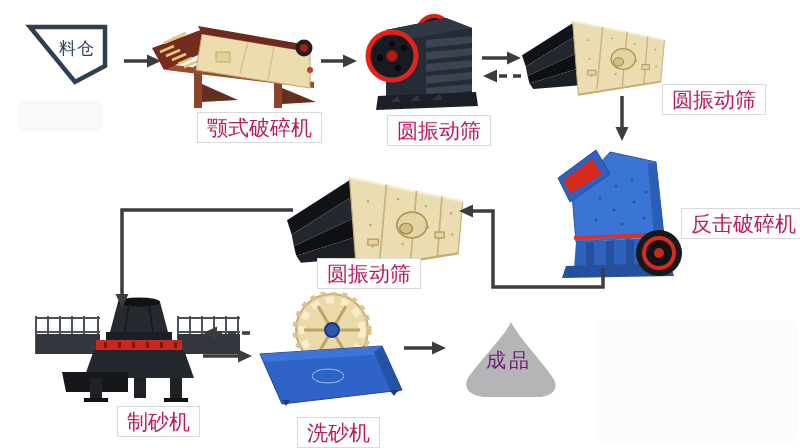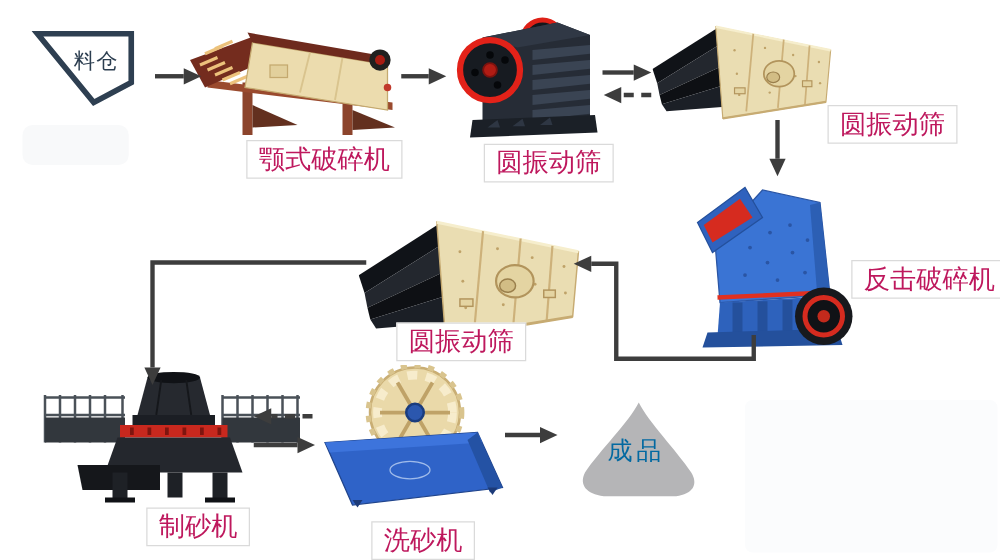--- a/index.html
+++ b/index.html
@@ -5,21 +5,21 @@
   html,body{margin:0;padding:0;background:#fff;}
   .canvas{position:relative;width:800px;height:448px;background:#ffffff;overflow:hidden;
           font-family:"Liberation Sans","DejaVu Sans",sans-serif;}
   .abs{position:absolute;}
   .machine{position:absolute;}
   .node-label{position:absolute;background:#ffffff;border:1px solid #dadada;color:#be185d;
               font-size:21px;line-height:1;padding:4px 9px;white-space:nowrap;}
   .hopper-text{position:absolute;left:52px;top:37px;width:50px;text-align:center;
                font-size:17px;color:#2c3e50;letter-spacing:1px;}
   .product-text{position:absolute;left:468px;top:347px;width:82px;text-align:center;
-                font-size:20px;color:#0369a1;letter-spacing:3px;}
+                font-size:20px;color:#701a75;letter-spacing:3px;}
   .ghost1{position:absolute;left:18px;top:100px;width:85px;height:32px;background:#f8f9fa;border-radius:8px;}
   .ghost2{position:absolute;left:596px;top:320px;width:202px;height:122px;background:#fbfcfd;border-radius:6px;}
   svg{display:block;}
 </style>
 </head>
 <body>
 
 <div class="canvas">
 
   <div class="ghost1"></div>

